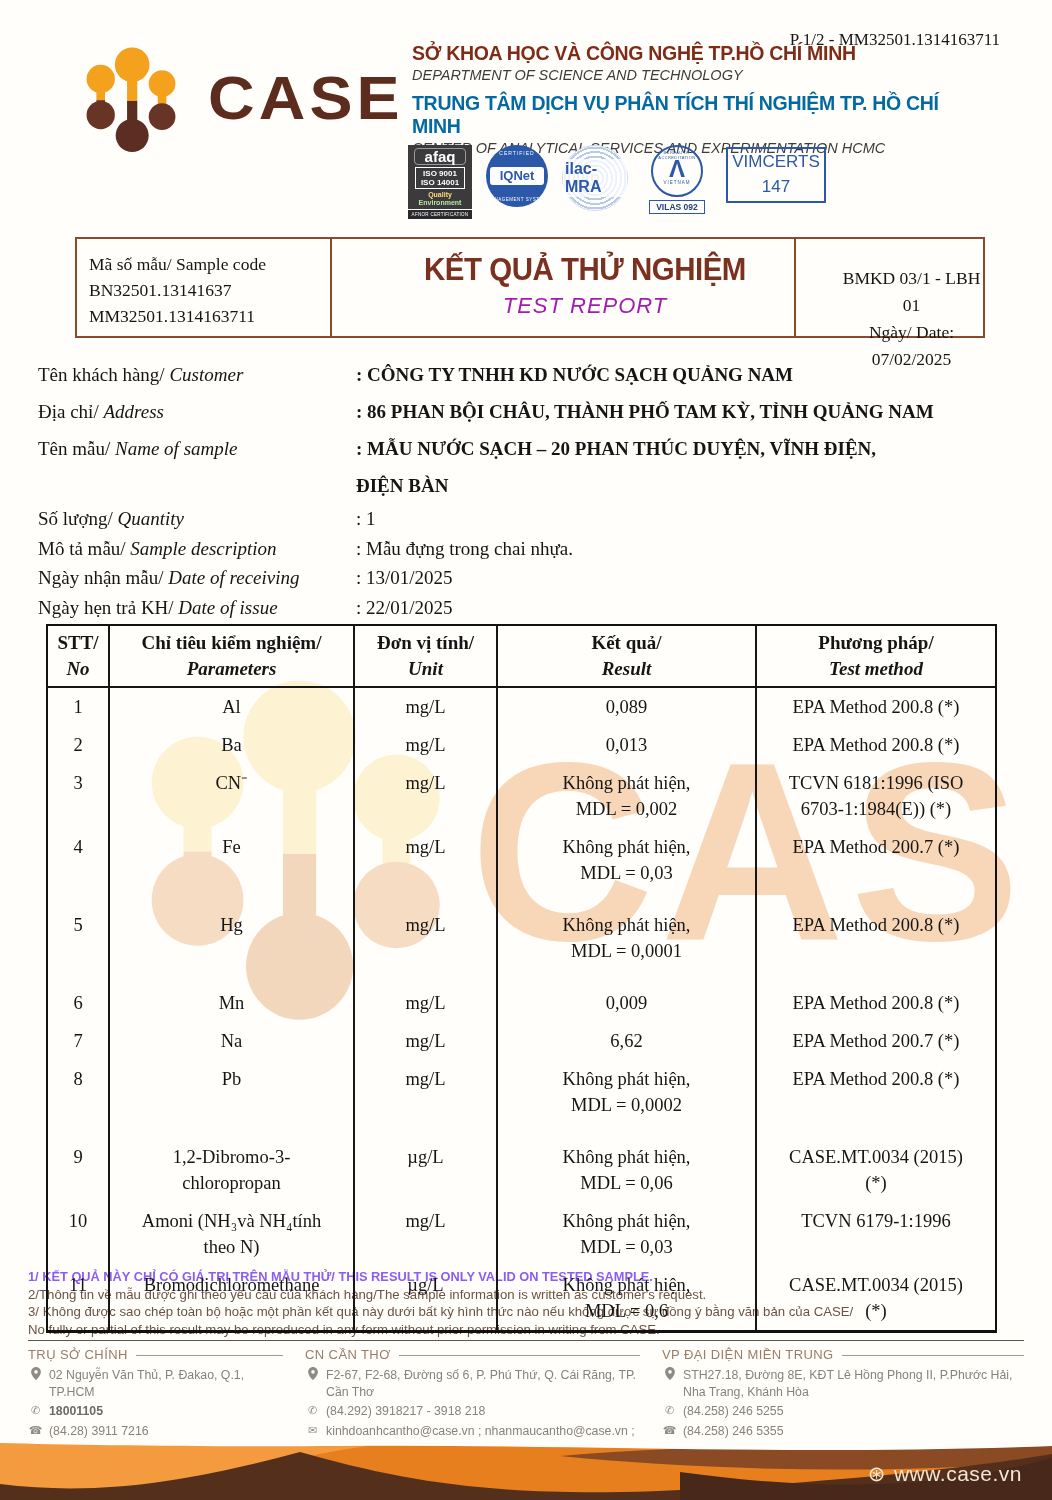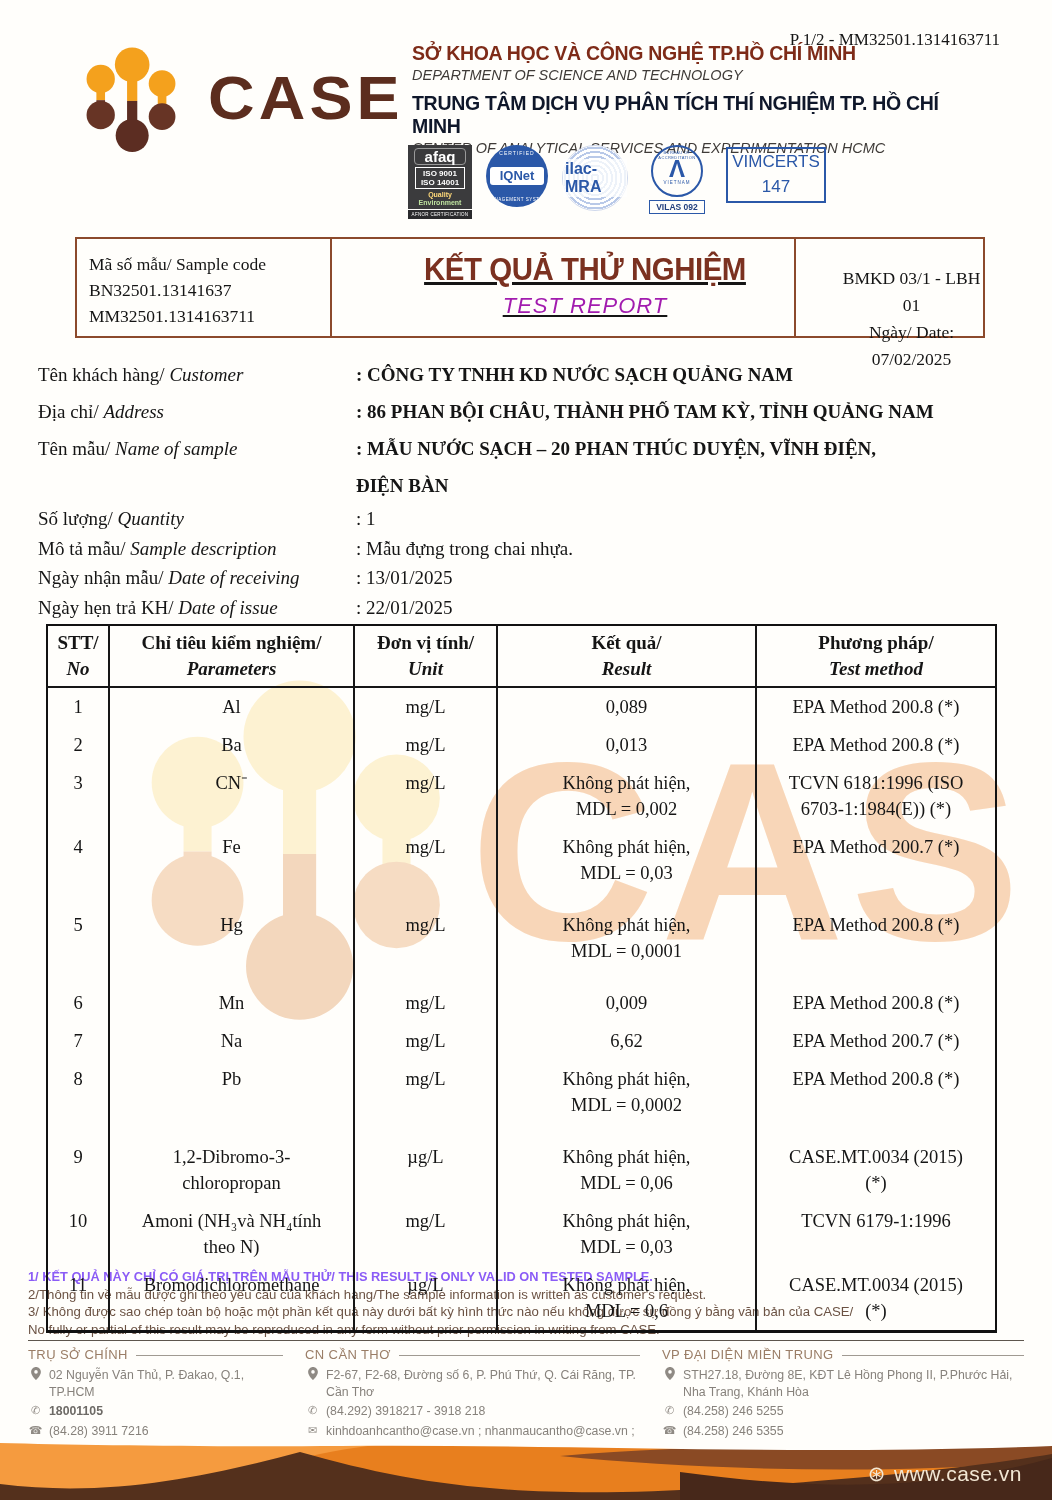--- a/index.html
+++ b/index.html
@@ -7,21 +7,21 @@
         font-family:"Liberation Serif", serif;color:#151515;}
   [data-name]{box-sizing:border-box;}
 
   
   .corner-code{position:absolute;top:30px;right:52px;font-size:17px;}
   .logo-wrap{position:absolute;left:72px;top:38px;display:flex;align-items:center;gap:18px;}
   .logo-text{font-family:"Liberation Sans",sans-serif;font-weight:bold;font-size:62px;color:#5c2d1e;letter-spacing:4px;transform:scaleX(1.04);transform-origin:left;}
   .org-block{position:absolute;left:412px;top:42px;width:560px;font-family:"Liberation Sans",sans-serif;}
   .org-vi1{color:#7e2b18;font-weight:bold;font-size:19.5px;letter-spacing:-0.3px;}
   .org-en1{color:#3f3b38;font-style:italic;font-size:14.5px;margin-top:2px;}
-  .org-vi2{color:#0f172a;font-weight:bold;font-size:19.5px;margin-top:9px;letter-spacing:-0.3px;}
+  .org-vi2{color:#0369a1;font-weight:bold;font-size:19.5px;margin-top:9px;letter-spacing:-0.3px;}
   .org-en2{color:#3f3b38;font-style:italic;font-size:14.5px;margin-top:2px;}
 
   
   .badges{position:absolute;left:408px;top:145px;display:flex;align-items:flex-start;gap:14px;font-family:"Liberation Sans",sans-serif;}
   .b-afaq{width:64px;height:64px;background:#3b3b3d;color:#fff;text-align:center;padding-top:2px;}
   .afaq-name{font-weight:bold;font-size:15px;line-height:15px;border:1px solid #9a9a9a;border-radius:4px;margin:1px 6px 2px;}
   .afaq-iso{border:1px solid #fff;margin:0 7px;font-size:8px;font-weight:bold;line-height:9px;padding:1px 0;}
   .afaq-q{font-size:7px;font-weight:bold;color:#ffd97a;line-height:8px;margin-top:2px;}
   .afaq-e{font-size:7px;font-weight:bold;color:#bfe3a0;line-height:8px;}
   .afaq-foot{font-size:4.5px;background:#2a2a2c;margin-top:3px;padding:2px 0;letter-spacing:.3px;}
@@ -40,21 +40,21 @@
   .vilas-ring{font-size:4px;letter-spacing:.4px;color:#2b58a8;position:absolute;top:3px;width:100%;}
   .vilas-lambda{font-size:24px;line-height:22px;font-weight:bold;}
   .vilas-country{font-size:4.5px;letter-spacing:1px;}
   .vilas-box{margin:3px auto 0;width:56px;border:1px solid #2b58a8;color:#24407e;font-size:8.5px;font-weight:bold;padding:1px 0;}
   .b-vim{width:100px;height:56px;border:2px solid #2b58a8;color:#2b58a8;text-align:center;font-size:17px;line-height:25px;margin-top:2px;}
 
   
   .title-box{position:absolute;left:75px;top:237px;width:910px;height:101px;border:2px solid #8c4a2c;display:flex;gap:44px;}
   .tb-cell{height:100%;}
   .tb-left{width:255px;border-right:2px solid #8c4a2c;padding:12px 0 0 12px;font-size:17.5px;line-height:26px;}
-  .tb-center{width:420px;border-right:2px solid #8c4a2c;text-align:center;padding-top:13px;text-decoration:underline;}
+  .tb-center{width:420px;border-right:2px solid #8c4a2c;text-align:center;padding-top:13px;}
   .tb-right{flex:1;text-align:center;padding-top:26px;font-size:17.5px;line-height:27px;}
   .title-vi{font-family:"Liberation Sans",sans-serif;font-weight:bold;font-size:31px;color:#7b3120;transform:scaleX(.95);letter-spacing:-0.5px;}
   .title-en{font-family:"Liberation Sans",sans-serif;font-style:italic;font-size:22px;color:#a21caf;margin-top:5px;letter-spacing:1px;}
 
   
   .info-section{position:absolute;left:38px;top:356px;width:975px;}
   .info-row{display:flex;line-height:37px;font-size:19px;}
   .info-row.small{line-height:29.5px;}
   .info-label{width:318px;flex:none;}
   .info-label i{font-family:"Liberation Serif",serif;}

